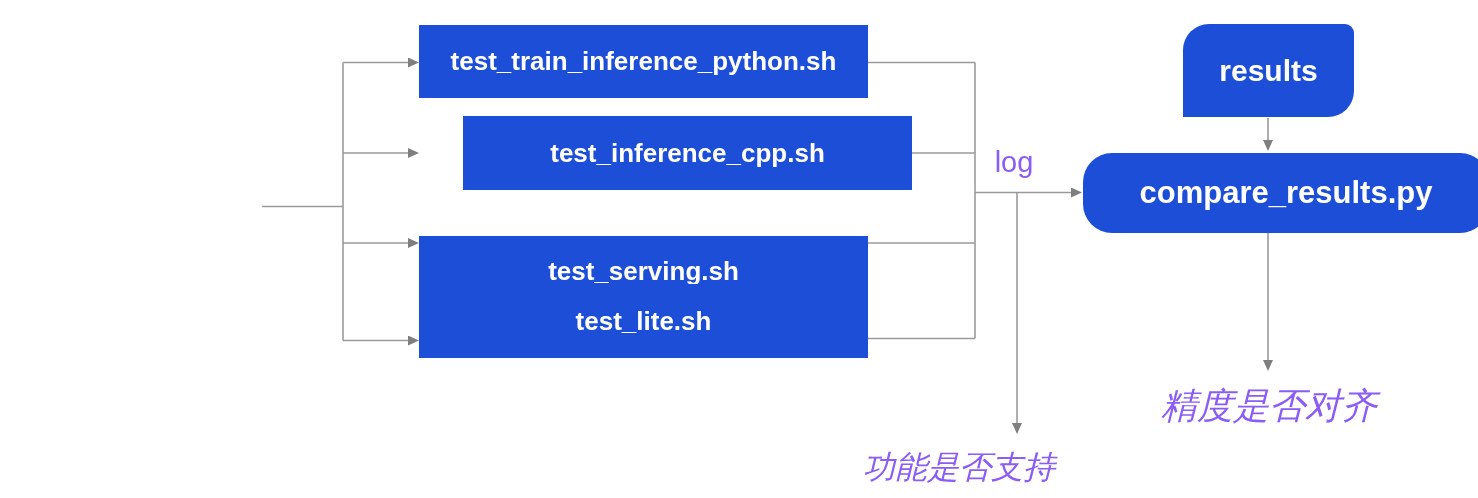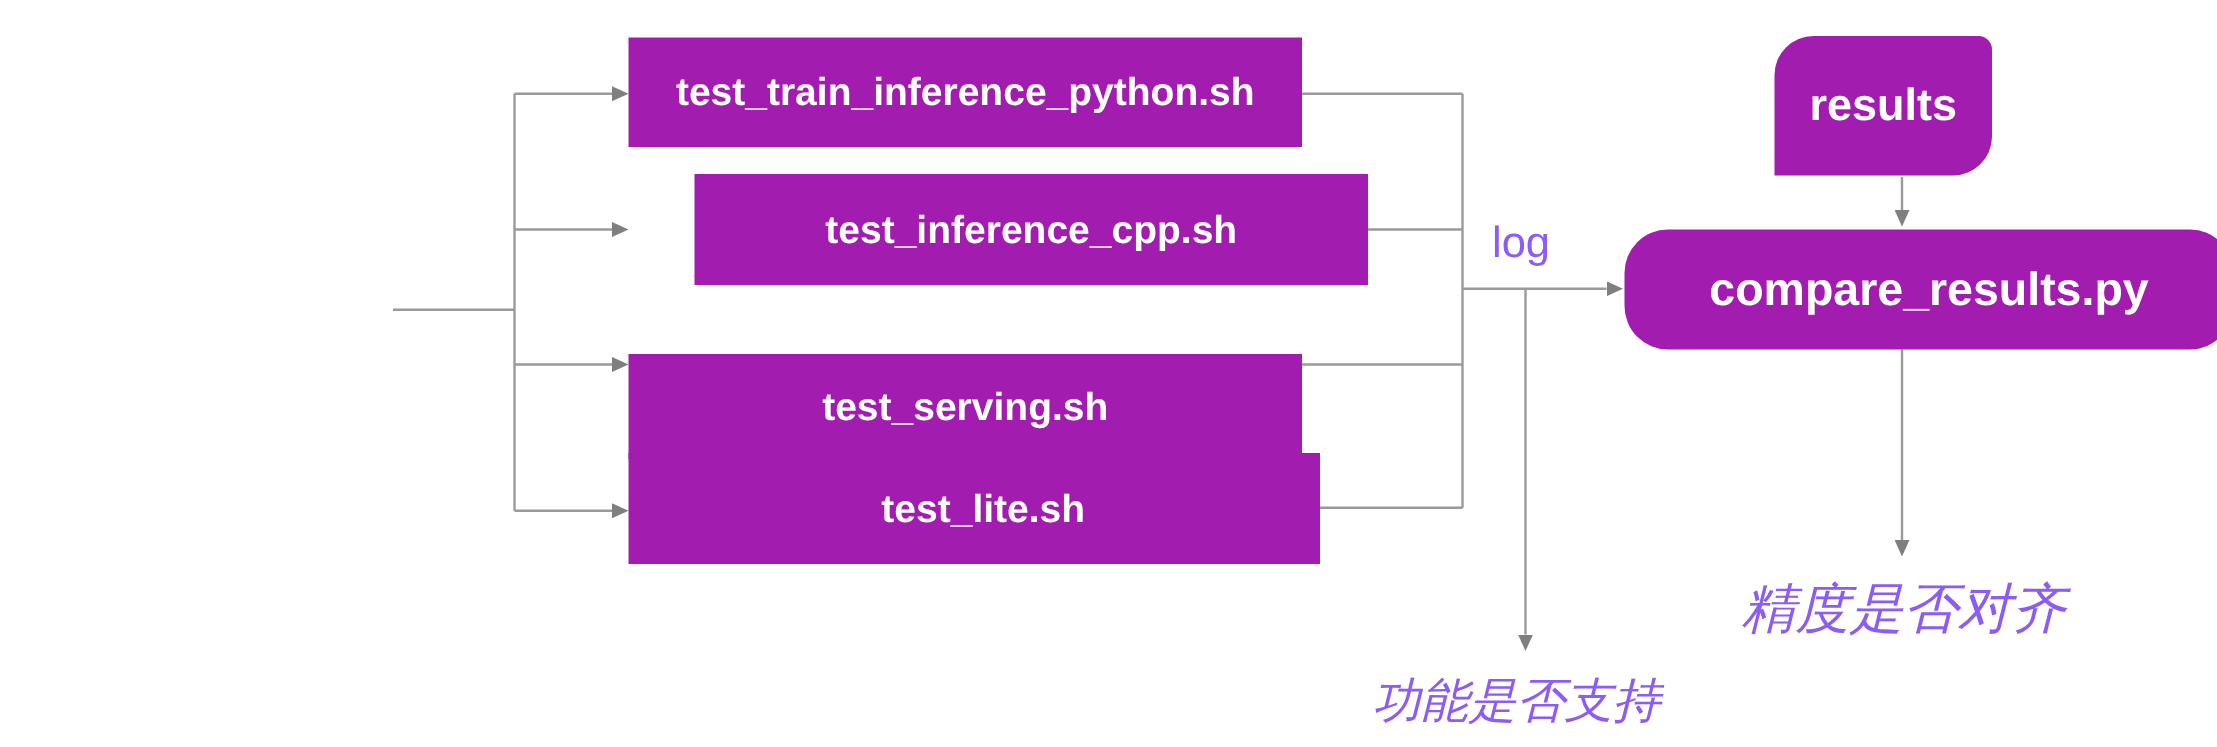--- a/index.html
+++ b/index.html
@@ -21,56 +21,56 @@
     width: 1478px;
     height: 498px;
   }
   .ln {
     stroke: #9a9a9a;
     stroke-width: 1.6;
     fill: none;
   }
   .node {
     position: absolute;
-    background: #a21caf;
+    background: #1d4ed8;
     color: #ffffff;
     display: flex;
     align-items: center;
     justify-content: center;
     font-weight: 700;
     text-align: center;
     line-height: 1.1;
   }
   .node-prepare   { left: 15px;   top: 159px; width: 247px; height: 95px; font-size: 31px; }
   .node-test      { left: 419px;  width: 449px; font-size: 26px; }
   .node-test-1    { top: 25px;  height: 73px; }
   .node-test-2    { top: 116px; height: 74px; margin-left: 44px; }
   .node-test-3    { top: 208px; height: 70px; margin-top: 28px; }
-  .node-test-4    { top: 302px; height: 74px; padding-left: 12px; }
-  .node-results   { left: 1183px; top: 24px;  width: 145px; height: 93px; font-size: 30px;
+  .node-test-4    { top: 284px; height: 74px; }
+  .node-results   { left: 1183px; top: 24px;  width: 171px; height: 93px; font-size: 30px;
                     border-radius: 26px 9px 26px 0; }
   .node-compare   { left: 1083px; top: 153px; width: 406px; height: 80px; font-size: 31px; border-radius: 29px; }
   .edge-label-log {
     position: absolute;
     left: 980px; top: 146px;
     width: 68px;
     text-align: center;
     font-size: 29px;
     color: #8b5cf6;
     font-weight: 400;
   }
   .annotation {
     position: absolute;
     color: #8b5cf6;
     font-weight: 400;
     text-align: left;
     white-space: nowrap;
     font-style: italic;
   }
-  .annotation-feature  { left: 915px;  top: 446px; width: 204px; font-size: 32px; }
+  .annotation-feature  { left: 863px;  top: 446px; width: 204px; font-size: 32px; }
   .annotation-accuracy { left: 1161px; top: 382px; width: 228px; font-size: 36px; }
 </style>
 </head>
 <body>
 
 <div class="canvas">
 
   <svg class="connectors" viewBox="0 0 1478 498" xmlns="http://www.w3.org/2000/svg">
     <defs>
       <marker id="arrowhead" markerUnits="userSpaceOnUse" markerWidth="11" markerHeight="10" refX="0" refY="5" orient="auto">

